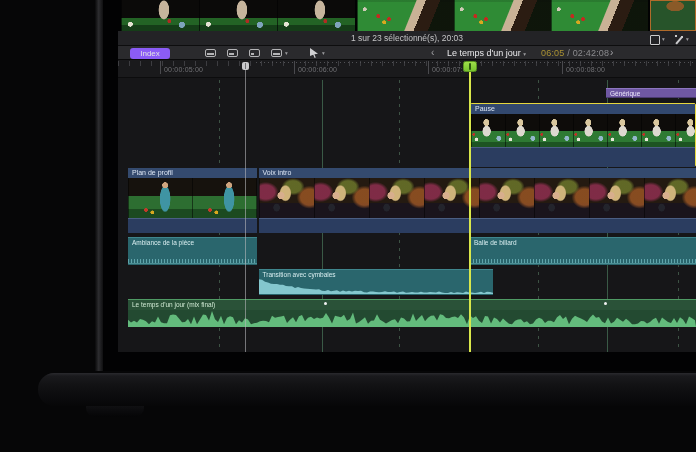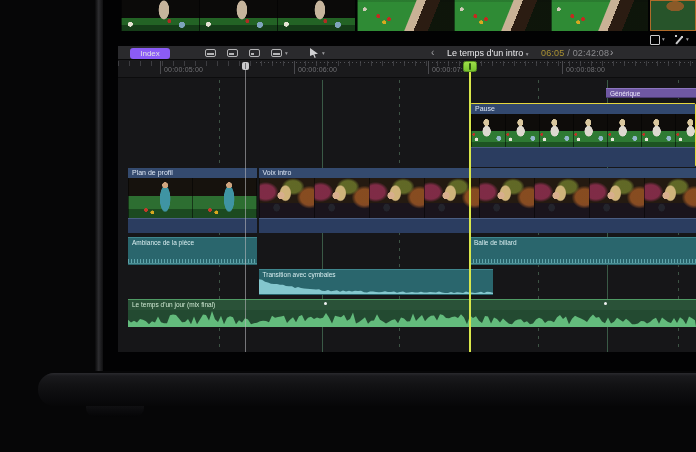--- a/index.html
+++ b/index.html
@@ -165,41 +165,44 @@
 
 <div class="stage">
 
   <div class="abs screen-slab"></div>
   <div class="abs bezel-edge"></div>
 
   <div class="abs film cells-a"></div>
   <div class="abs film cells-b"></div>
   <div class="abs film cells-c"></div>
 
+  <div class="abs statusbar">
+    <div class="status-text">1 sur 23 sélectionné(s), 20:03</div>
+  </div>
   <div class="abs vtool" style="left:650px;">
     <span class="sq-icon"></span>
     <span class="chev">▾</span>
   </div>
   <div class="abs vtool" style="left:674px;">
     <span class="wand-icon"></span>
     <span class="chev">▾</span>
   </div>
 
   <div class="abs toolbar"></div>
   <div class="abs index-btn">Index</div>
   <div class="abs mini-icon mi1" style="left:205px;"></div>
   <div class="abs mini-icon mi2" style="left:227px;"></div>
   <div class="abs mini-icon mi3" style="left:249px;"></div>
   <div class="abs mini-icon mi4" style="left:271px;"></div>
   <div class="abs chev tb-chev" style="left:285px;">▾</div>
   <div class="abs cursor-icon" style="left:310px;"></div>
   <div class="abs chev tb-chev" style="left:322px;">▾</div>
   <div class="abs nav-arrow" style="left:431px;">‹</div>
   <div class="abs proj-name" style="left:447px;">
-    <span>Le temps d'un intro</span>
+    <span>Le temps d'un jour</span>
     <span class="chev">▾</span>
   </div>
   <div class="abs tc" style="left:541px;">
     <span class="cur">06:05</span><span class="sep"> / </span><span class="tot">02:42:08</span>
   </div>
   <div class="abs nav-arrow" style="left:610px;">›</div>
 
   <div class="abs ruler"></div>
   <div class="abs ruler-ticks"></div>
   <div class="abs ruler-dots"></div>

